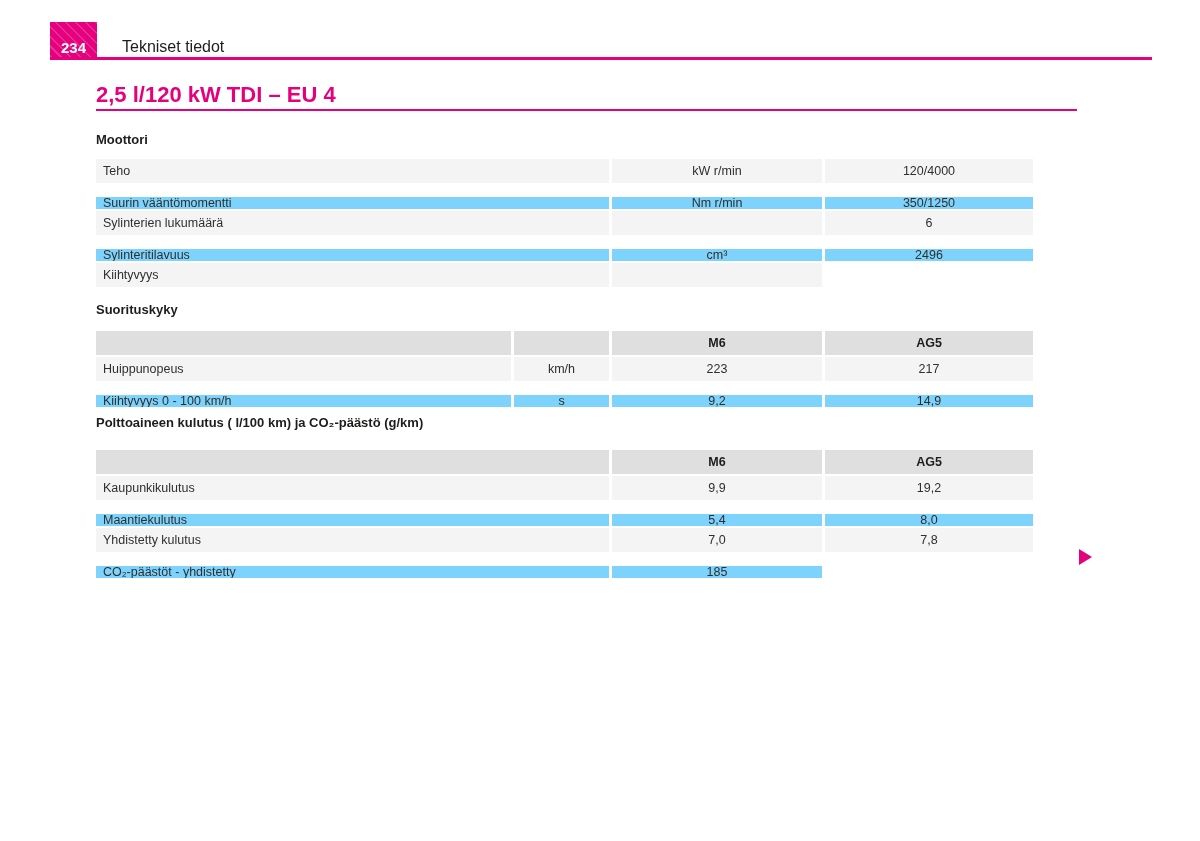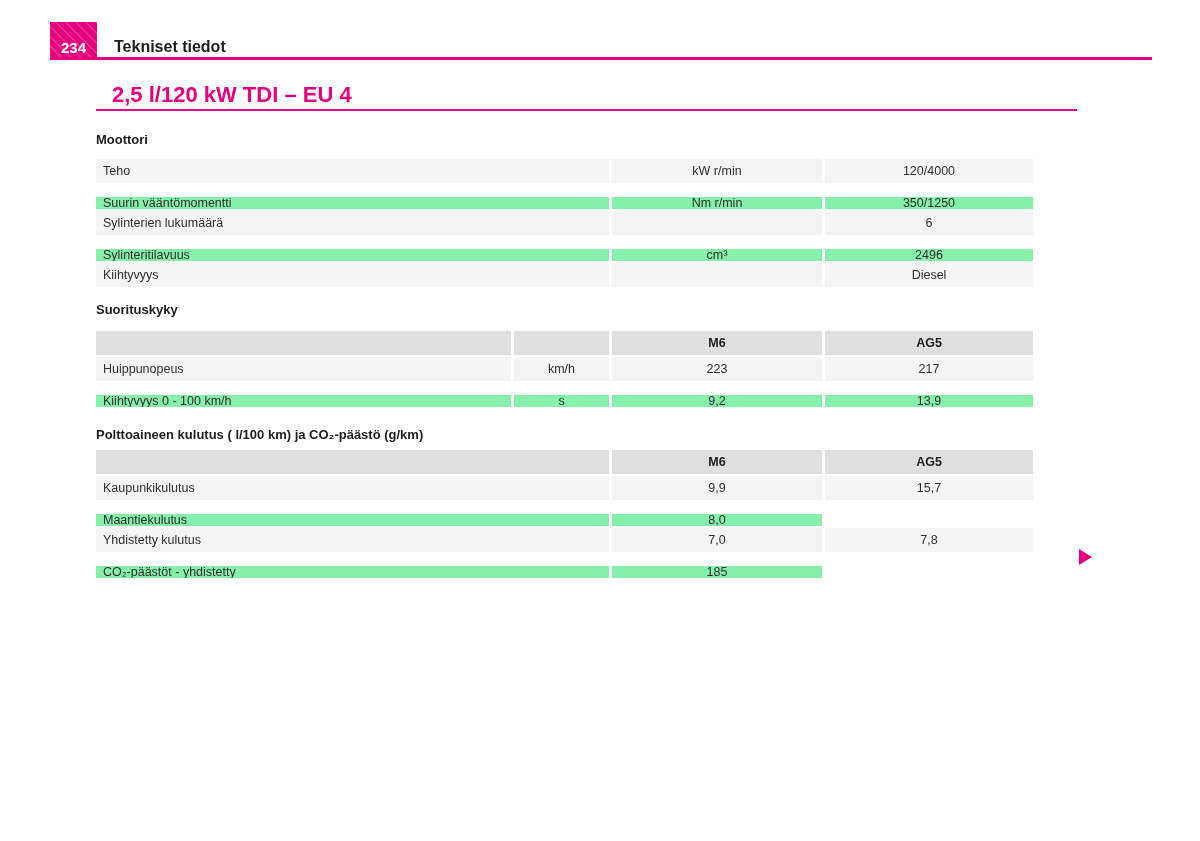--- a/index.html
+++ b/index.html
@@ -34,63 +34,62 @@
     padding-bottom: 1px;
   }
   .pagenum-box span {
     color: #ffffff;
     font-weight: bold;
     font-size: 15px;
     line-height: 17px;
   }
   .header-title {
     position: absolute;
-    left: 114px; top: 39px;
+    left: 122px; top: 39px;
     font-size: 16px;
-    font-weight: bold;
+    font-weight: normal;
     color: #1d1d1b;
     line-height: 16px;
   }
   .header-rule {
     position: absolute;
     left: 50px; top: 57px;
     width: 1102px; height: 3px;
     background: #e5007d;
   }
 
   
   .doc-title {
     position: absolute;
     left: 96px; top: 83px;
     font-size: 22px;
     font-weight: bold;
     color: #e5007d;
     line-height: 24px;
     letter-spacing: 0px;
-    margin-left: 16px;
   }
   .title-rule {
     position: absolute;
     left: 96px; top: 109px;
     width: 981px; height: 2px;
     background: #e5007d;
   }
 
   
   .sec-heading {
     position: absolute;
     left: 96px;
     font-size: 13px;
     font-weight: bold;
     color: #1d1d1b;
     line-height: 14px;
   }
   #heading-engine      { top: 133px; }
   #heading-performance { top: 303px; }
-  #heading-consumption { top: 428px; }
+  #heading-consumption { top: 416px; }
 
   
   .spec-table {
     position: absolute;
     left: 96px;
     width: 937px;
   }
   #table-engine      { top: 159px; }
   #table-performance { top: 331px; }
   #table-consumption { top: 450px; }
@@ -112,21 +111,21 @@
     font-size: 12.5px;
     color: #2f2f2f;
     overflow: hidden;
     white-space: nowrap;
   }
   .cell.label {
     justify-content: flex-start;
     padding-left: 7px;
   }
   .row.light .cell { background: #f4f4f4; }
-  .row.dark  .cell { background: #86efac; margin-top: 12px; }
+  .row.dark  .cell { background: #7dd3fc; margin-top: 12px; }
   .row.head  .cell { background: #dfdfdf; font-weight: bold; color: #1d1d1b; }
 
   
   .next-arrow {
     position: absolute;
     left: 1079px; top: 549px;
     width: 0; height: 0;
     border-left: 13px solid #e5007d;
     border-top: 8px solid transparent;
     border-bottom: 8px solid transparent;
@@ -165,21 +164,20 @@
       <div class="cell value">6</div>
     </div>
     <div class="row cols-3 dark">
       <div class="cell label">Sylinteritilavuus</div>
       <div class="cell unit">cm³</div>
       <div class="cell value">2496</div>
     </div>
     <div class="row cols-3 light">
       <div class="cell label">Kiihtyvyys</div>
       <div class="cell unit"></div>
-      <div class="cell value">Diesel</div>
     </div>
   </div>
 
   <div class="sec-heading" id="heading-performance">Suorituskyky</div>
 
   <div class="spec-table" id="table-performance">
     <div class="row cols-4 head">
       <div class="cell label"></div>
       <div class="cell"></div>
       <div class="cell">M6</div>
@@ -188,39 +186,40 @@
     <div class="row cols-4 light">
       <div class="cell label">Huippunopeus</div>
       <div class="cell unit">km/h</div>
       <div class="cell">223</div>
       <div class="cell">217</div>
     </div>
     <div class="row cols-4 dark">
       <div class="cell label">Kiihtyvyys 0 - 100 km/h</div>
       <div class="cell unit">s</div>
       <div class="cell">9,2</div>
-      <div class="cell">13,9</div>
+      <div class="cell">14,9</div>
     </div>
   </div>
 
   <div class="sec-heading" id="heading-consumption">Polttoaineen kulutus ( l/100 km) ja CO₂-päästö (g/km)</div>
 
   <div class="spec-table" id="table-consumption">
     <div class="row cols-3 head">
       <div class="cell label"></div>
       <div class="cell">M6</div>
       <div class="cell">AG5</div>
     </div>
     <div class="row cols-3 light">
       <div class="cell label">Kaupunkikulutus</div>
       <div class="cell">9,9</div>
-      <div class="cell">15,7</div>
+      <div class="cell">19,2</div>
     </div>
     <div class="row cols-3 dark">
       <div class="cell label">Maantiekulutus</div>
+      <div class="cell">5,4</div>
       <div class="cell">8,0</div>
     </div>
     <div class="row cols-3 light">
       <div class="cell label">Yhdistetty kulutus</div>
       <div class="cell">7,0</div>
       <div class="cell">7,8</div>
     </div>
     <div class="row cols-3 dark">
       <div class="cell label">CO₂-päästöt - yhdistetty</div>
       <div class="cell">185</div>

